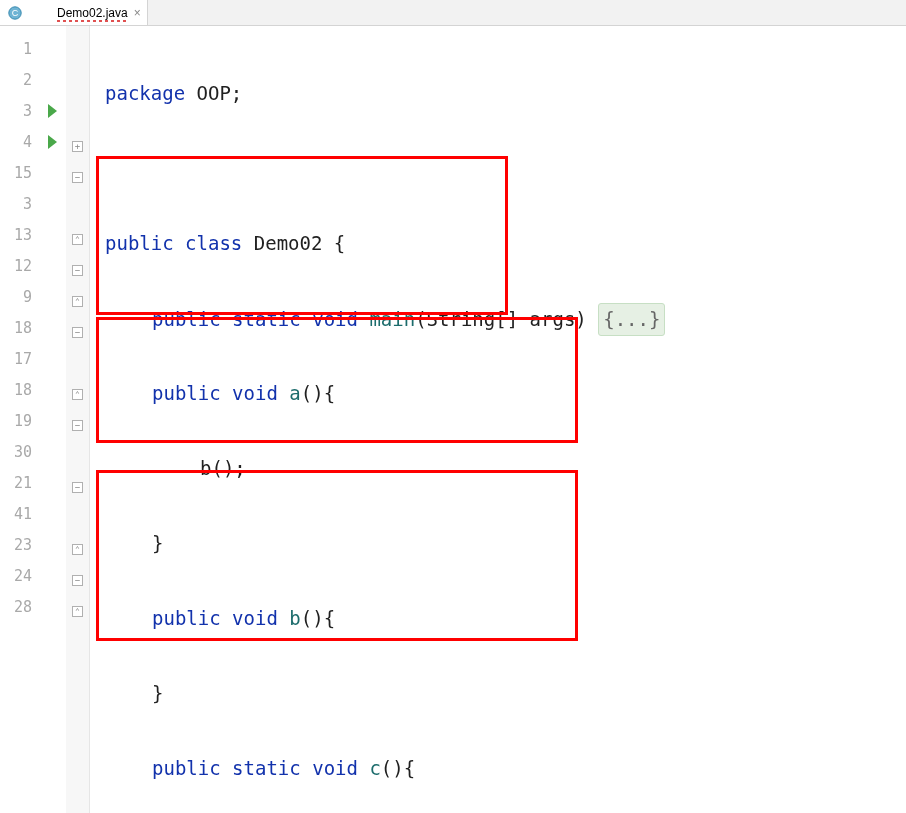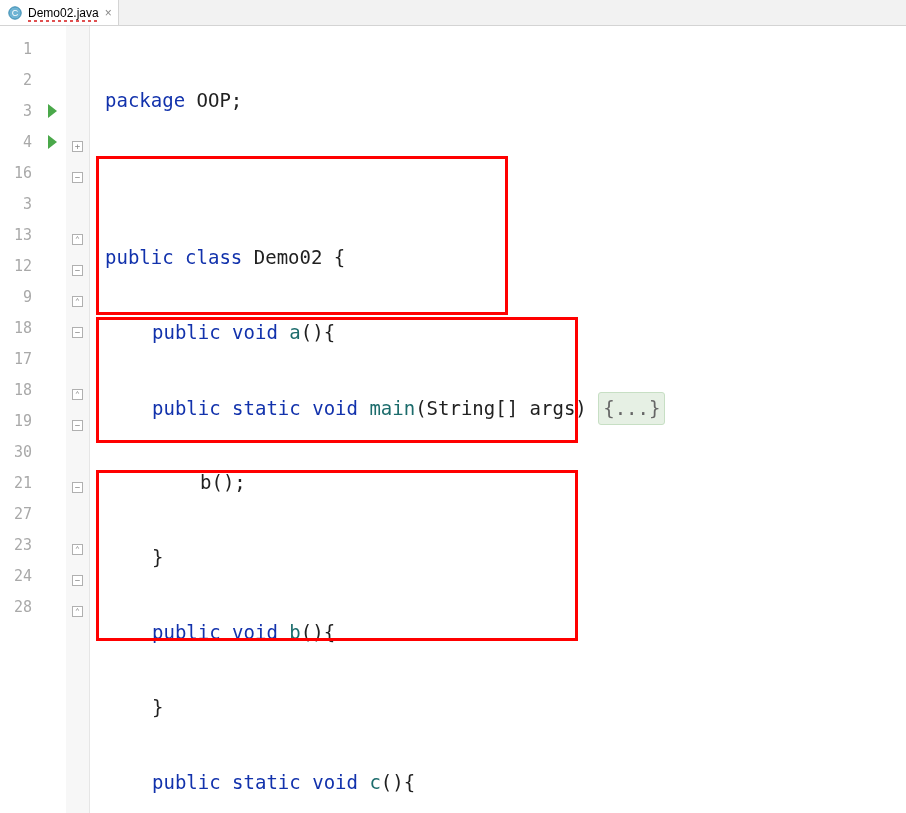--- a/index.html
+++ b/index.html
@@ -31,20 +31,21 @@
     gap: 6px;
   }
   .tab .file-icon {
     width: 14px; height: 14px;
     display: inline-flex; align-items: center; justify-content: center;
   }
   .tab .file-icon svg { display:block; }
   .tab-label {
     position: relative;
     display: inline-block;
+    margin-left: 29px;
   }
   .tab-label::after {
     content: "";
     position: absolute;
     left: 0; right: 0; bottom: -2px;
     height: 2px;
     background: repeating-linear-gradient(90deg, #e05050 0 3px, transparent 3px 6px);
   }
   .tab .close-x {
     color: #888;
@@ -111,21 +112,21 @@
     color: #888;
     background: #fff;
   }
   .fold-minus::before { content: "−"; }
   .fold-plus::before { content: "+"; }
   .fold-up::before { content: "⌃"; font-size: 8px; }
 
   .kw { color: #1232ac; }
   .plain { color: #212121; }
   .meth { color: #1c6c6c; font-style: normal; }
-  .indent0 { padding-left: 15px; margin-top: 7px; }
+  .indent0 { padding-left: 15px; }
   .indent1 { padding-left: 62px; }
   .indent2 { padding-left: 110px; }
 
   .folded-body {
     display: inline-block;
     background: #e6f0e4;
     border: 1px solid #c7dfc4;
     border-radius: 3px;
     padding: 0 4px;
     color: #666;
@@ -167,32 +168,32 @@
 
   <div class="redbox" style="left:96px; top:calc(8px + 31px*4 - 2px); width:412px; height:calc(31px*5 + 4px);"></div>
   <div class="redbox" style="left:96px; top:calc(8px + 31px*9 + 4px); width:482px; height:calc(31px*4 + 2px);"></div>
   <div class="redbox" style="left:96px; top:calc(8px + 31px*14 + 2px); width:482px; height:calc(31px*5 + 16px);"></div>
 
   <div class="gutter-nums">
     <div class="line">1</div>
     <div class="line">2</div>
     <div class="line">3</div>
     <div class="line">4</div>
-    <div class="line">16</div>
+    <div class="line">15</div>
     <div class="line">3</div>
     <div class="line">13</div>
     <div class="line">12</div>
     <div class="line">9</div>
     <div class="line">18</div>
     <div class="line">17</div>
     <div class="line">18</div>
     <div class="line">19</div>
     <div class="line">30</div>
     <div class="line">21</div>
-    <div class="line">27</div>
+    <div class="line">41</div>
     <div class="line">23</div>
     <div class="line">24</div>
     <div class="line">28</div>
   </div>
 
   <div class="gutter-run">
     <div class="line"></div>
     <div class="line"></div>
     <div class="line"><span class="run-tri"></span></div>
     <div class="line"><span class="run-tri"></span></div>
@@ -232,22 +233,22 @@
     <div class="line"></div>
     <div class="line"><span class="fold-up"></span></div>
     <div class="line"><span class="fold-minus"></span></div>
     <div class="line"><span class="fold-up"></span></div>
   </div>
 
   <div class="code-area">
     <div class="line indent0"><span class="kw">package</span> <span class="plain">OOP</span><span class="plain">;</span></div>
     <div class="line"></div>
     <div class="line indent0"><span class="kw">public</span> <span class="kw">class</span> <span class="plain">Demo02</span> <span class="plain">{</span></div>
+    <div class="line indent1"><span class="kw">public</span> <span class="kw">static</span> <span class="kw">void</span> <span class="meth">main</span><span class="plain">(String[] args)</span> <span class="folded-body">{...}</span></div>
     <div class="line indent1"><span class="kw">public</span> <span class="kw">void</span> <span class="meth">a</span><span class="plain">(){</span></div>
-    <div class="line indent1"><span class="kw">public</span> <span class="kw">static</span> <span class="kw">void</span> <span class="meth">main</span><span class="plain">(String[] args)</span> <span class="folded-body">{...}</span></div>
     <div class="line indent2"><span class="plain">b();</span></div>
     <div class="line indent1"><span class="plain">}</span></div>
     <div class="line indent1"><span class="kw">public</span> <span class="kw">void</span> <span class="meth">b</span><span class="plain">(){</span></div>
     <div class="line indent1"><span class="plain">}</span></div>
     <div class="line indent1"><span class="kw">public</span> <span class="kw">static</span> <span class="kw">void</span> <span class="meth">c</span><span class="plain">(){</span></div>
     
     
     
     
     

